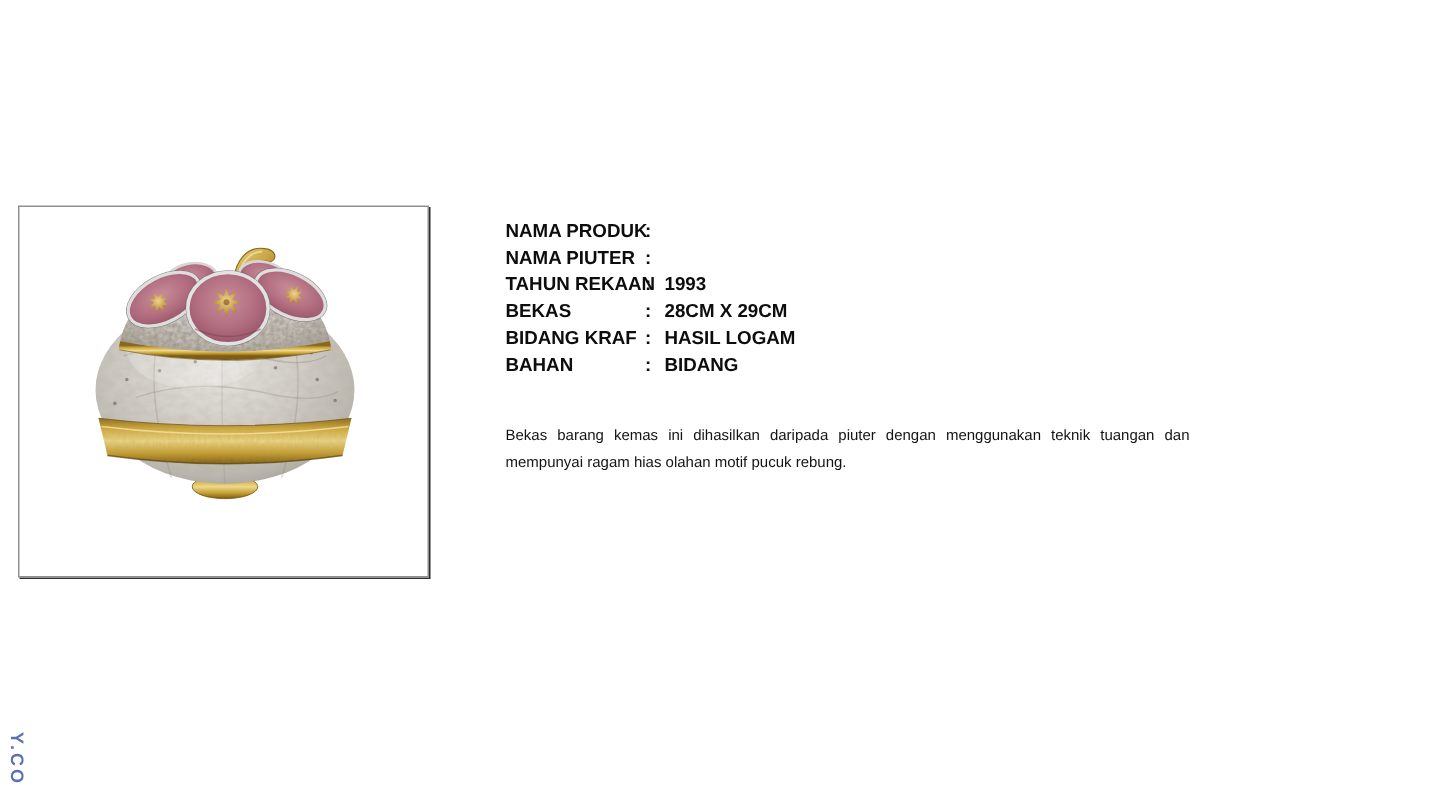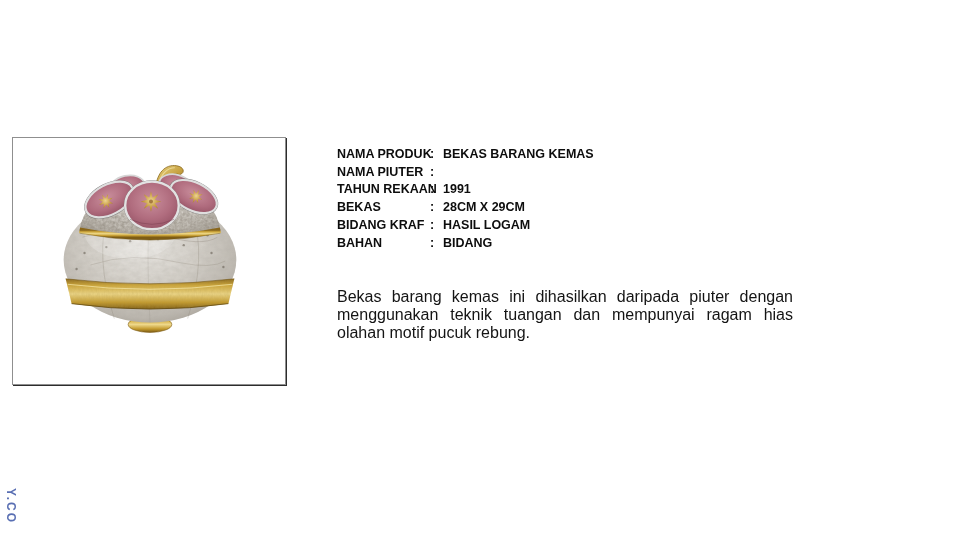--- a/index.html
+++ b/index.html
@@ -35,21 +35,21 @@
   .details-row { display: flex; line-height: 17.7px; white-space: nowrap; }
   .details-label { width: 93px; }
   .details-sep   { width: 13px; }
   .details-value { }
 
   
   .description {
     position: absolute;
     left: 337px; top: 272px;
     width: 456px;
-    font-size: 16px;
+    font-size: 10px;
     line-height: 18px;
     text-align: justify;
     color: #141414;
   }
 
   
   .watermark {
     position: absolute;
     left: -10px; top: 502px;
     width: 42px; height: 14px;
@@ -204,30 +204,29 @@
         <path d="M118,82 Q140,92 162,82" fill="none" stroke="#7c3f50" stroke-width="1" opacity="0.5"></path>
       </g>
     </g>
   </svg>
 </div>
 
 <div class="details">
   <div class="details-row">
     <span class="details-label">NAMA PRODUK</span>
     <span class="details-sep">:</span>
-    <span class="details-value">BEKAS BARANG KEMAS</span>
   </div>
   <div class="details-row">
     <span class="details-label">NAMA PIUTER</span>
     <span class="details-sep">:</span>
   </div>
   <div class="details-row">
     <span class="details-label">TAHUN REKAAN</span>
     <span class="details-sep">:</span>
-    <span class="details-value">1991</span>
+    <span class="details-value">1993</span>
   </div>
   <div class="details-row">
     <span class="details-label">BEKAS</span>
     <span class="details-sep">:</span>
     <span class="details-value">28CM X 29CM</span>
   </div>
   <div class="details-row">
     <span class="details-label">BIDANG KRAF</span>
     <span class="details-sep">:</span>
     <span class="details-value">HASIL LOGAM</span>

